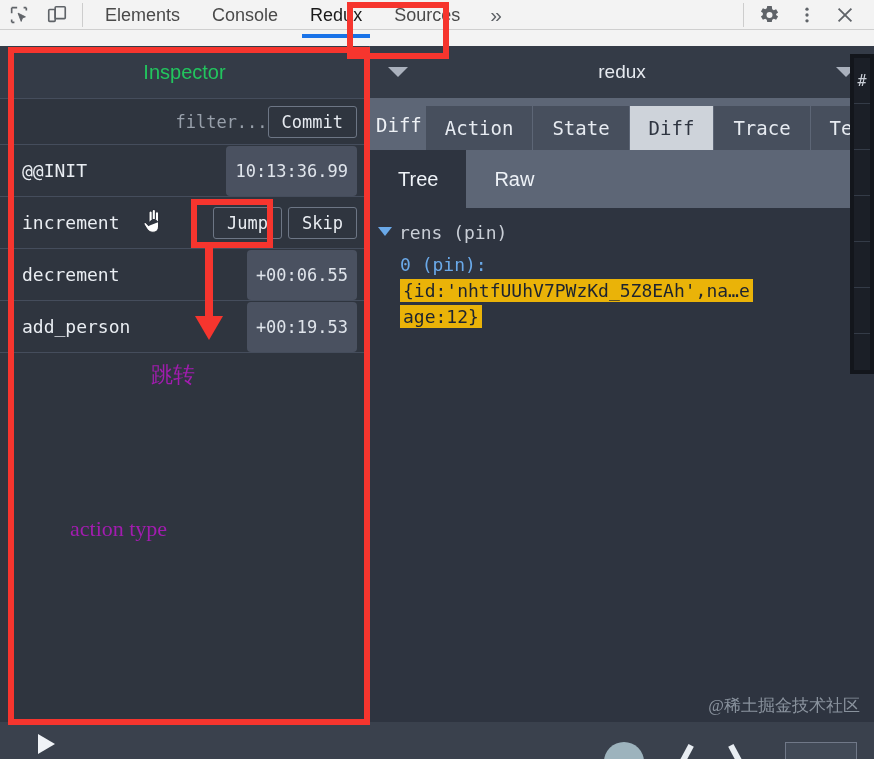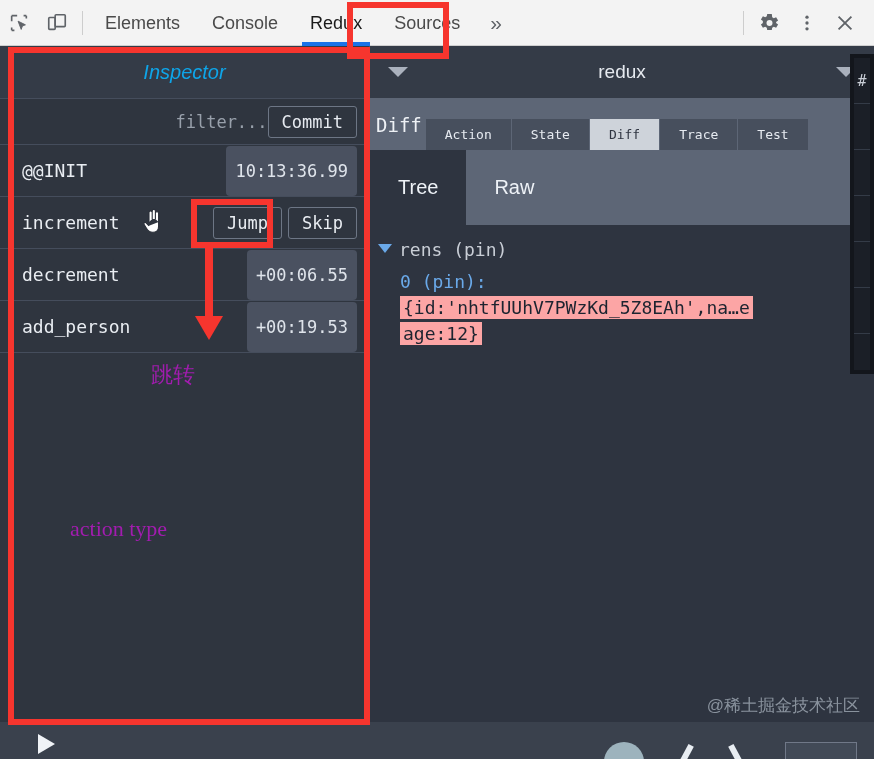--- a/index.html
+++ b/index.html
@@ -6,21 +6,21 @@
   html, body {
     width: 874px; height: 759px;
     background: #ffffff;
     font-family: "Liberation Sans", sans-serif;
     overflow: hidden;
   }
   #root { position: relative; width: 874px; height: 759px; background: #f3f3f3; }
 
   
   .devtools-toolbar {
-    position: absolute; left: 0; top: 0; width: 874px; height: 46px;
+    position: absolute; left: 0; top: 0; width: 874px; height: 30px;
     background: #f3f3f3;
     display: flex; align-items: center;
     border-bottom: 1px solid #cfcfcf;
   }
   .tb-icon-btn {
     width: 38px; height: 38px; display: flex; align-items: center; justify-content: center;
     color: #5f6368;
   }
   .tb-sep { width: 1px; height: 24px; background: #cdcdcd; margin: 0 6px; }
   .tab-strip { display: flex; align-items: center; height: 46px; }
@@ -49,23 +49,22 @@
   
   .inspector {
     width: 370px; height: 100%;
     background: #2f353f;
     border-right: 1px solid #4b5362;
     display: flex; flex-direction: column;
     position: relative;
   }
   .inspector-title {
     height: 52px; display: flex; align-items: center; justify-content: center;
-    color: #0ea5e9; font-size: 20px;
+    color: #22c55e; font-size: 20px;
     background: #343b47;
-    font-style: italic;
   }
   .filter-row {
     height: 47px; display: flex; align-items: center;
     padding: 0 12px;
     background: #2f353f;
     border-top: 1px solid #454d5c;
     border-bottom: 1px solid #454d5c;
   }
   .filter-input {
     flex: 1; background: transparent; border: none; outline: none;
@@ -133,29 +132,29 @@
   .redux-header .right-tri { margin-left: auto; }
 
   .subtabs {
     height: 52px; background: #5d6676; display: flex; align-items: flex-end;
   }
   .subtab-pre {
     color: #eef1f5; font-family: "DejaVu Sans Mono", monospace; font-size: 19px;
     padding: 0 4px 14px 6px;
   }
   .subtab {
-    height: 31px; display: flex; align-items: center; padding: 0 19px;
-    color: #e7ebf1; font-family: "DejaVu Sans Mono", monospace; font-size: 13px;
+    height: 44px; display: flex; align-items: center; padding: 0 19px;
+    color: #e7ebf1; font-family: "DejaVu Sans Mono", monospace; font-size: 19px;
     background: #474f5d; border-right: 1px solid #5d6676;
     white-space: nowrap;
   }
   .subtab.active { background: #ced3da; color: #2e3440; }
 
   .treetabs {
-    height: 75px; background: #5d6676; display: flex; align-items: stretch;
+    height: 58px; background: #5d6676; display: flex; align-items: stretch;
   }
   .treetab {
     display: flex; align-items: center; padding: 0 28px;
     color: #eef2f7; font-size: 20px;
   }
   .treetab.active { background: #2e3440; }
 
   .tree-body { flex: 1; padding: 12px 0 0 8px; position: relative; }
   .tree-line {
     display: flex; align-items: flex-start;
@@ -164,21 +163,21 @@
   }
   .caret {
     width: 0; height: 0; margin: 7px 7px 0 0;
     border-left: 7px solid transparent; border-right: 7px solid transparent;
     border-top: 9px solid #6aa9e9;
   }
   .tree-row2 { padding-left: 22px; margin-top: 6px; flex-direction: column; }
   .key-idx { color: #6aa9e9; }
   .key-lbl { color: #c9ced6; }
   .val-chip {
-    background: #fca5a5; color: #1d2430;
+    background: #eab308; color: #1d2430;
     padding: 1px 3px;
     font-family: "DejaVu Sans Mono", monospace; font-size: 18px;
   }
 
   
   .edge-drawer {
     position: absolute; right: 0; top: 8px; width: 24px; height: 320px;
     background: #1b1f27; border: 4px solid #13161c;
   }
   .edge-drawer .ed-cell {
@@ -208,21 +207,21 @@
   }
   .bb-slash1 { left: 683px; }
   .bb-slash2 { left: 733px; transform: rotate(-28deg); }
   .bb-box {
     position: absolute; left: 785px; top: 20px; width: 72px; height: 26px;
     border: 1px solid #707888; background: #424a57;
   }
   .watermark {
     position: absolute; right: 14px; top: 694px;
     color: #9aa3ae; font-size: 17px; opacity: .85;
-    font-family: Liberation Sans, sans-serif;
+    font-family: Liberation Serif, serif;
   }
 
   
   .ann { position: absolute; pointer-events: none; }
   .ann-box { border: 6px solid #f6352e; }
   .ann-redux-tab { left: 347px; top: 2px; width: 102px; height: 57px; }
   .ann-inspector { left: 8px; top: 47px; width: 362px; height: 678px; }
   .ann-jump { left: 191px; top: 199px; width: 82px; height: 49px; }
 
   .arrow-shaft {

